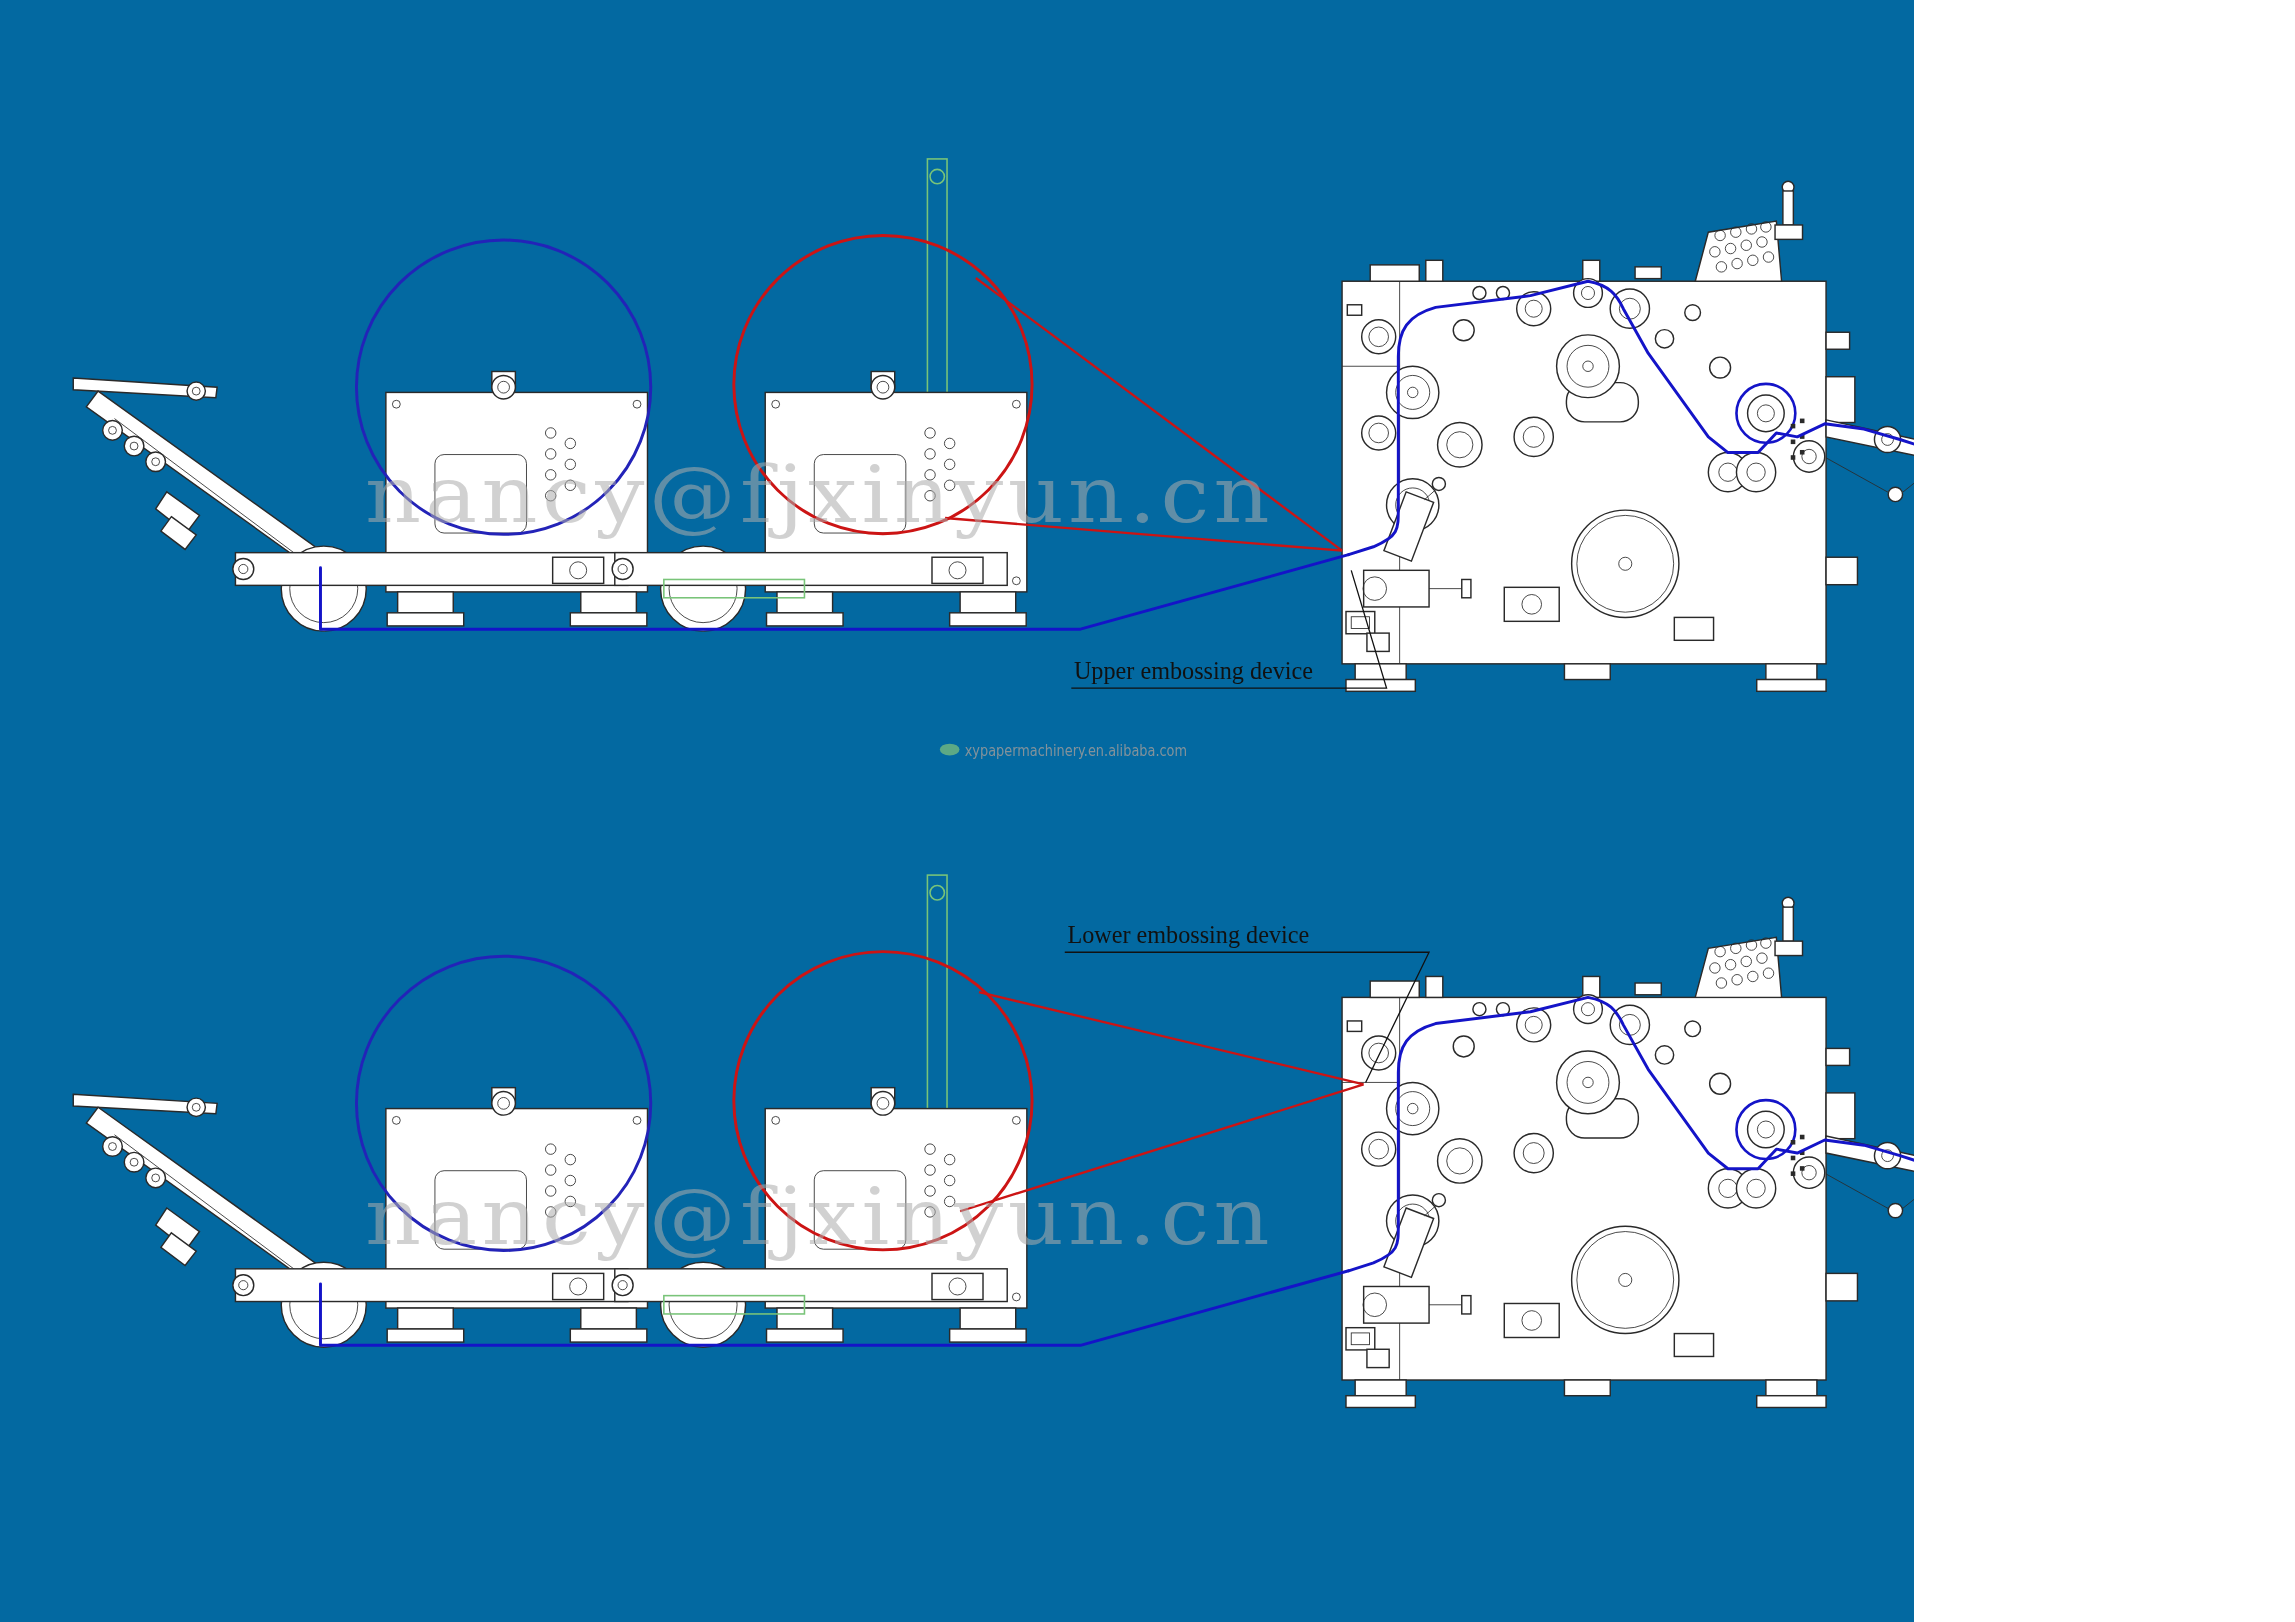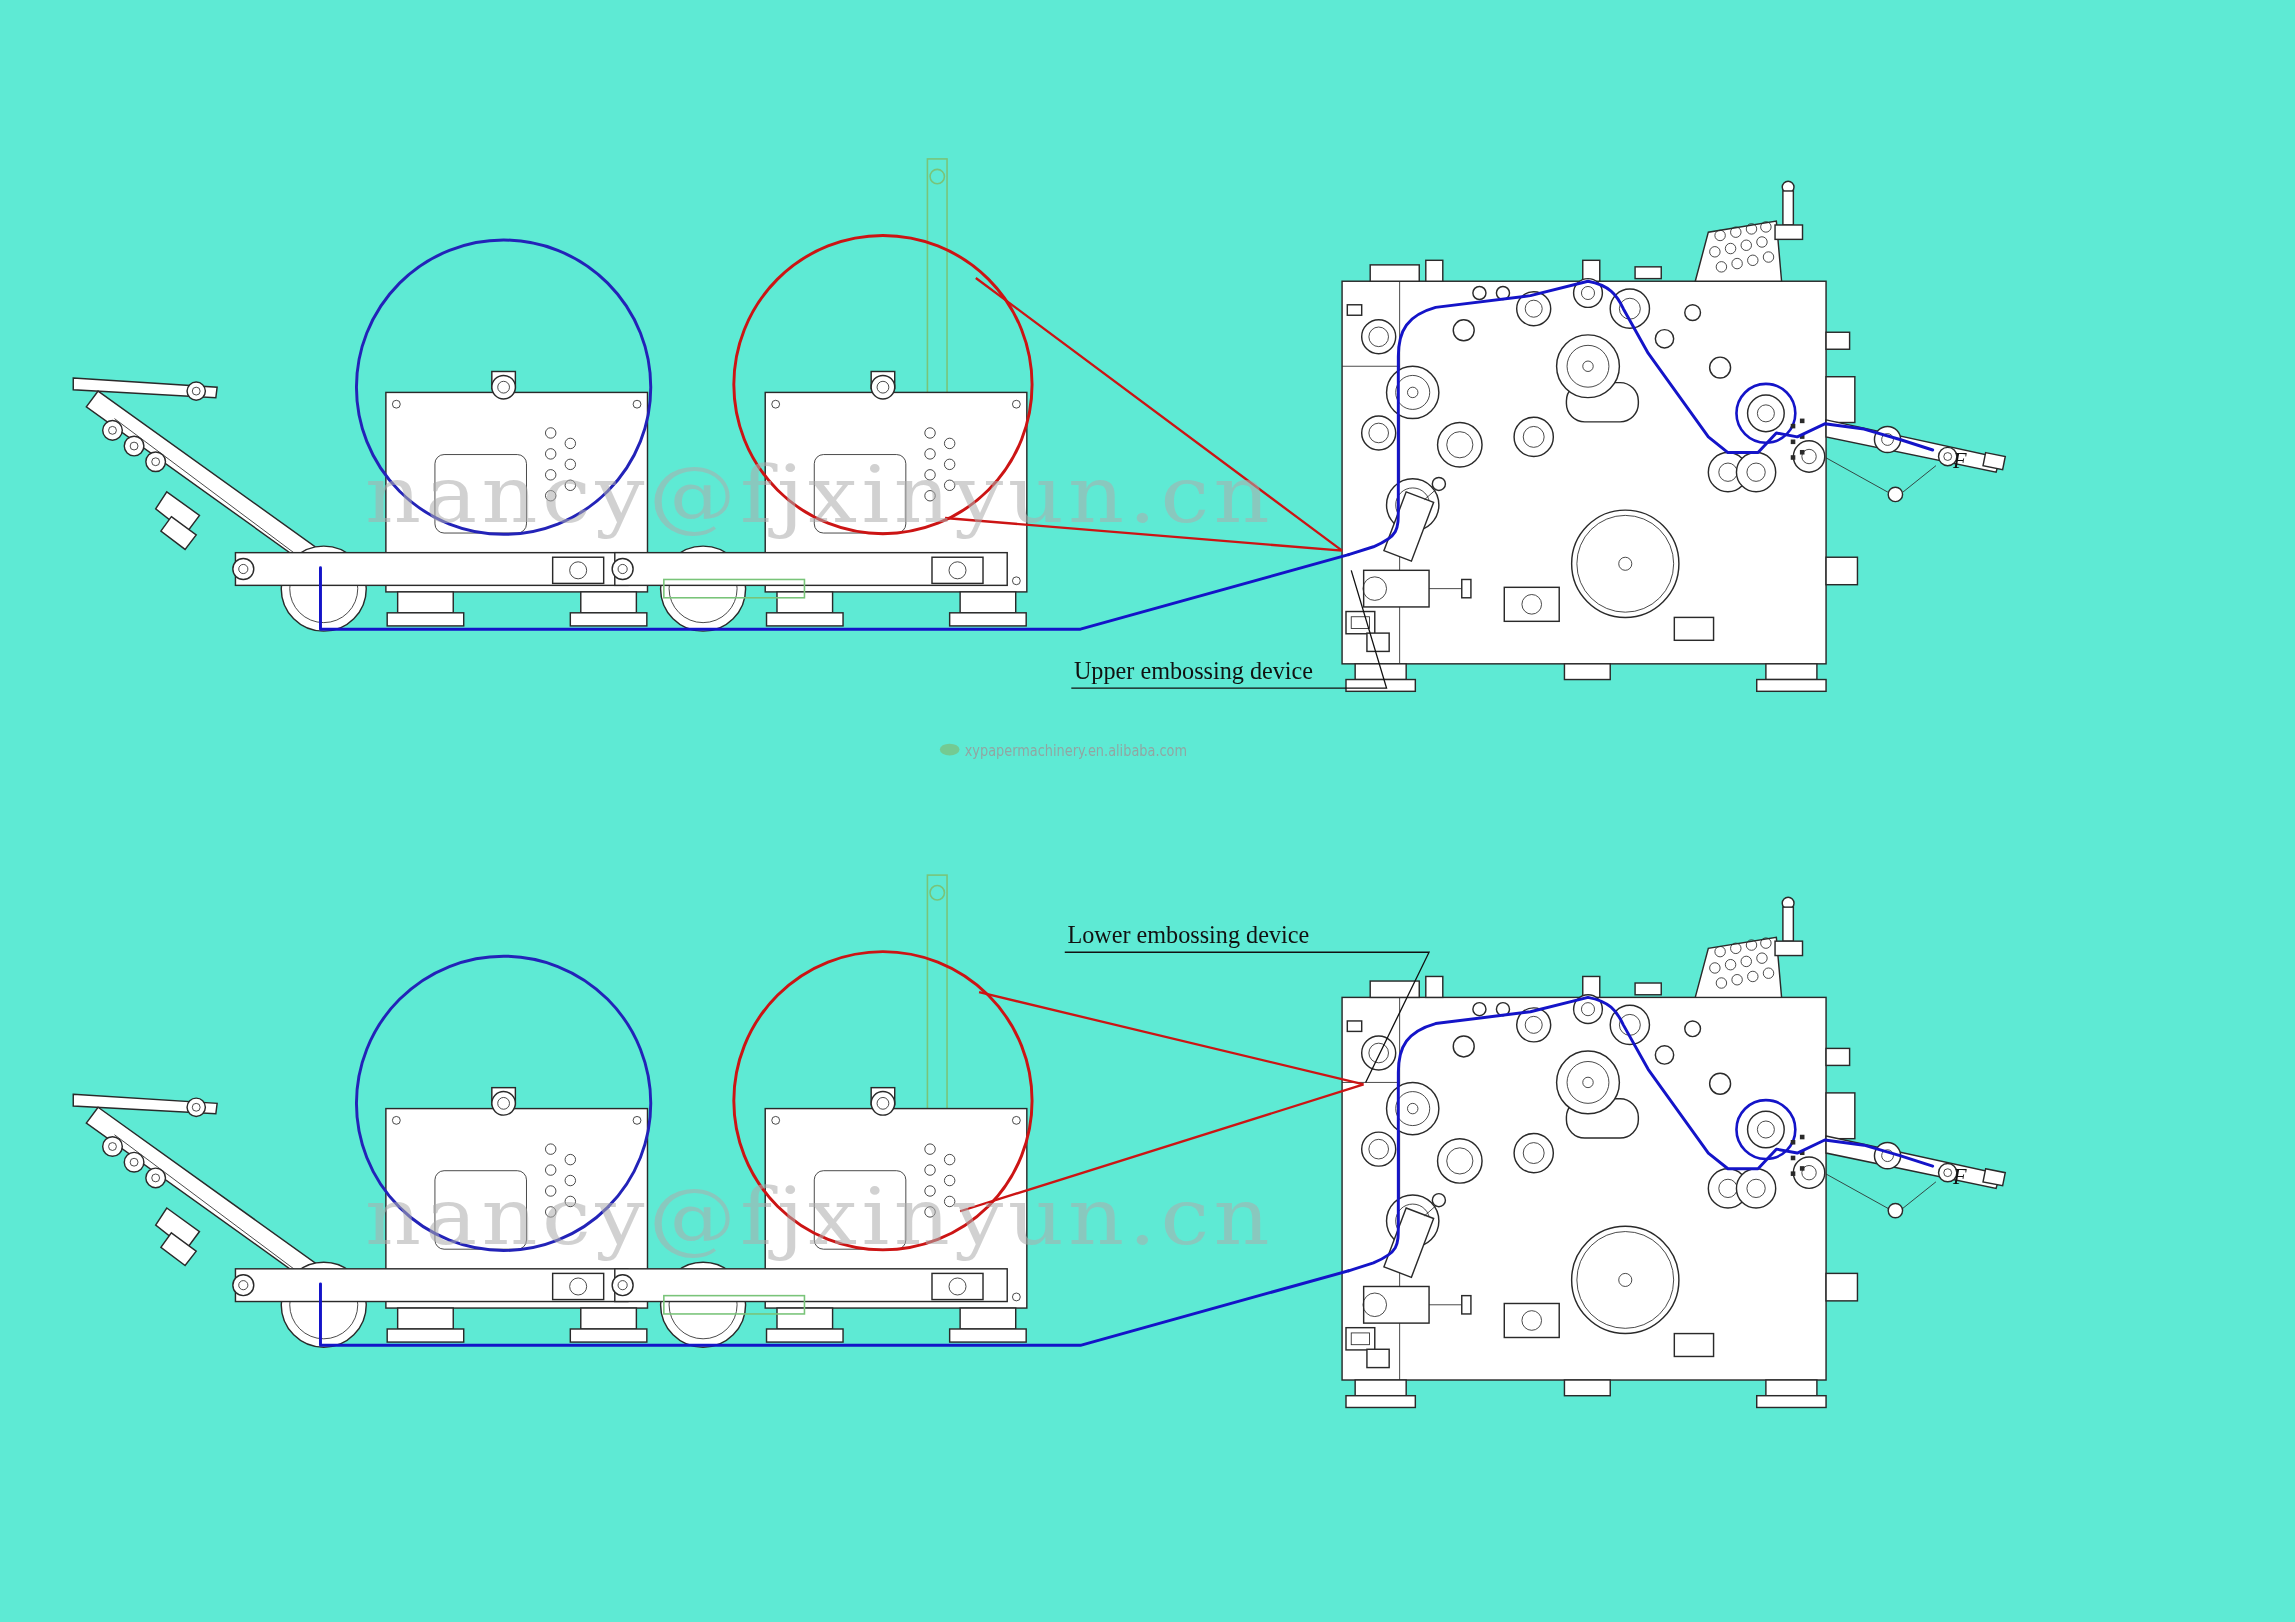--- a/index.html
+++ b/index.html
@@ -6,21 +6,21 @@
     --line:#2a2a2a;
     --roll_blue:#2323b8;
     --roll_red:#cc1414;
     --web_blue:#1414c8;
     --leader_red:#cc1414;
     --accent_green:#79c479;
     --watermark_gray:#adadad;
     --label_black:#111111;
   }
   html,body{margin:0;padding:0;background:#ffffff;}
-  .stage{position:relative;width:2295px;height:1622px;background:#5eead4;overflow:hidden;}
+  .stage{position:relative;width:1914px;height:1622px;background:#0369a1;overflow:hidden;}
   svg{display:block;}
   .lnw{fill:#ffffff;stroke:var(--line);stroke-width:2.2;}
   .thin{fill:none;stroke:var(--line);stroke-width:1.3;}
   .dot{fill:var(--line);stroke:none;}
   .blue{fill:none;stroke:var(--web_blue);stroke-width:4.5;stroke-linejoin:round;stroke-linecap:round;}
   .bluering{fill:none;stroke:var(--web_blue);stroke-width:4;}
   .red{fill:none;stroke:var(--leader_red);stroke-width:3.5;stroke-linejoin:round;}
   .green{fill:none;stroke:var(--accent_green);stroke-width:2.4;}
   .rollblue{fill:none;stroke:var(--roll_blue);stroke-width:4.5;}
   .rollred{fill:none;stroke:var(--roll_red);stroke-width:4.5;}

